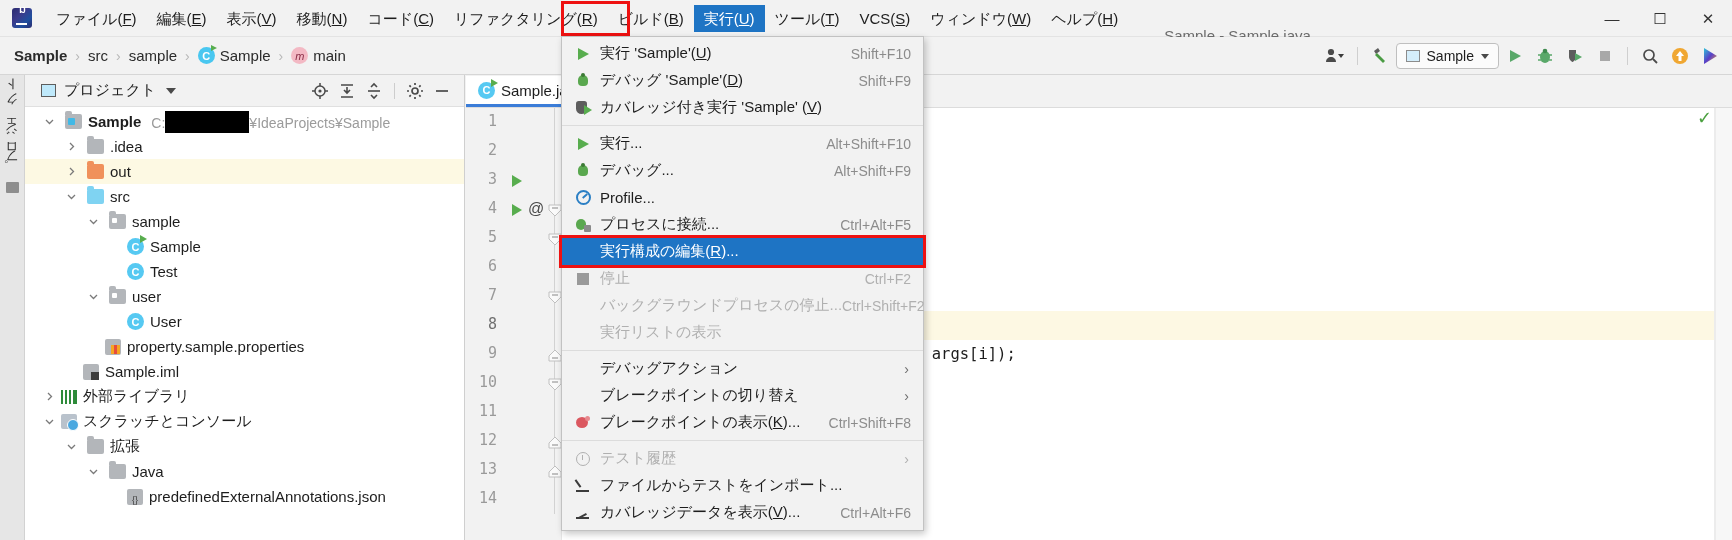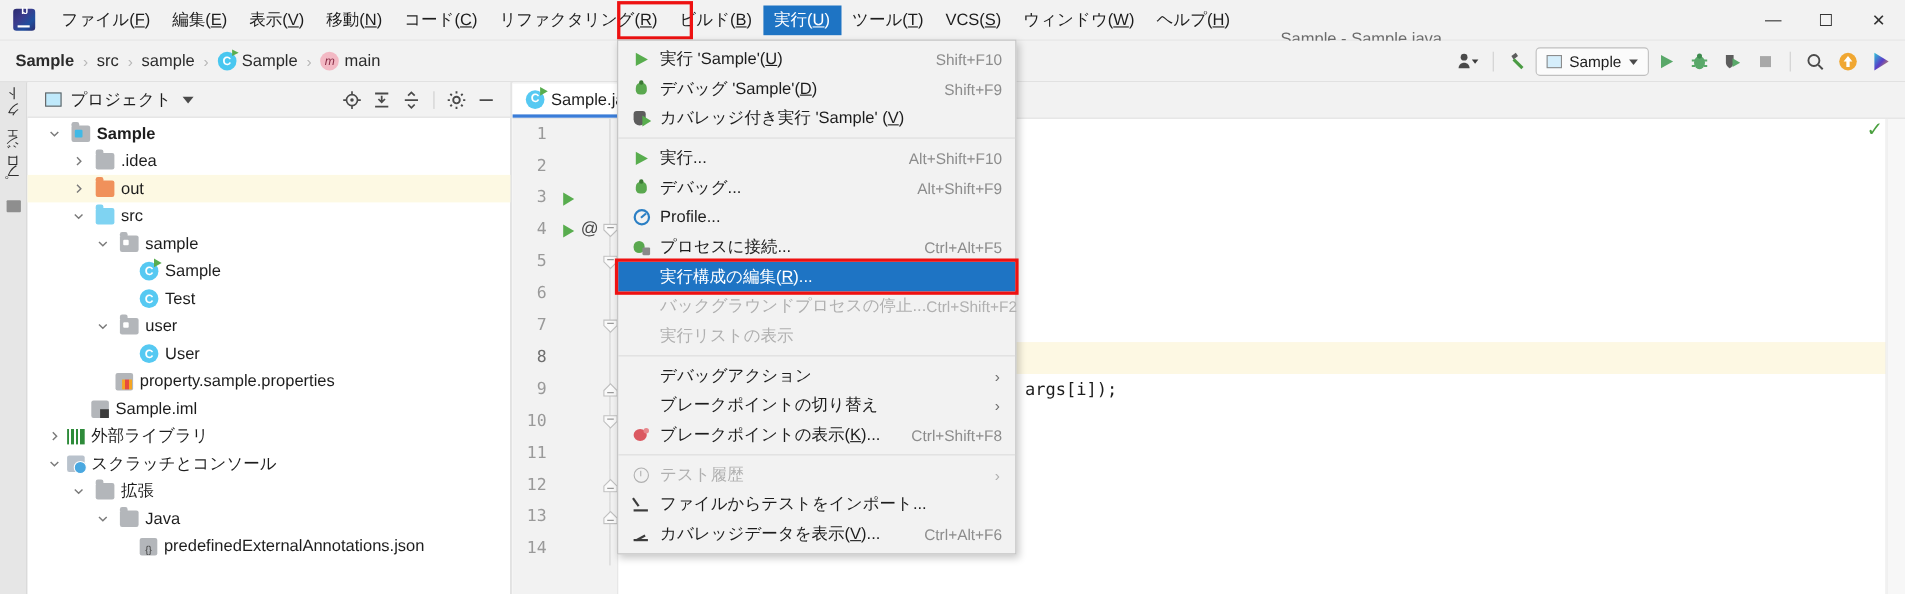--- a/index.html
+++ b/index.html
@@ -391,20 +391,21 @@
           <span style="width: 18px; flex: 0 0 auto;"></span>
           <span class="arrow">
             <svg width="11" height="11" viewBox="0 0 11 11">
               <path d="M2 4l3.5 3.5L9 4" stroke="#7a7a7a" stroke-width="1.3" fill="none"></path>
             </svg>
           </span>
           <span style="display: flex; align-items: center; margin-left: 5px;">
             <span class="ico f-src f-mod"></span>
           </span>
           <span class="nm bold">Sample</span>
+          <span class="path">C:<span class="redact"></span>¥IdeaProjects¥Sample</span>
         </div>
         <div class="row">
           <span style="width: 40px; flex: 0 0 auto;"></span>
           <span class="arrow">
             <svg width="11" height="11" viewBox="0 0 11 11">
               <path d="M4 2l3.5 3.5L4 9" stroke="#7a7a7a" stroke-width="1.3" fill="none"></path>
             </svg>
           </span>
           <span style="display: flex; align-items: center; margin-left: 5px;">
             <span class="ico f-gray"></span>
@@ -712,20 +713,27 @@
         <span class="mshort">Ctrl+Alt+F5</span>
       </div>
       <div class="sel-wrap">
         <div class="mi sel">
           <span class="mico"></span>
           <span class="mlabel">実行構成の編集(<u>R</u>)...</span>
         </div>
         <div class="mhl-box"></div>
       </div>
       <div class="mi disabled">
+        <span class="mico">
+          <span class="ic-stop"></span>
+        </span>
+        <span class="mlabel">停止</span>
+        <span class="mshort">Ctrl+F2</span>
+      </div>
+      <div class="mi disabled">
         <span class="mico"></span>
         <span class="mlabel">バックグラウンドプロセスの停止...</span>
         <span class="mshort">Ctrl+Shift+F2</span>
       </div>
       <div class="mi disabled">
         <span class="mico"></span>
         <span class="mlabel">実行リストの表示</span>
       </div>
       <div class="msep"></div>
       <div class="mi">

